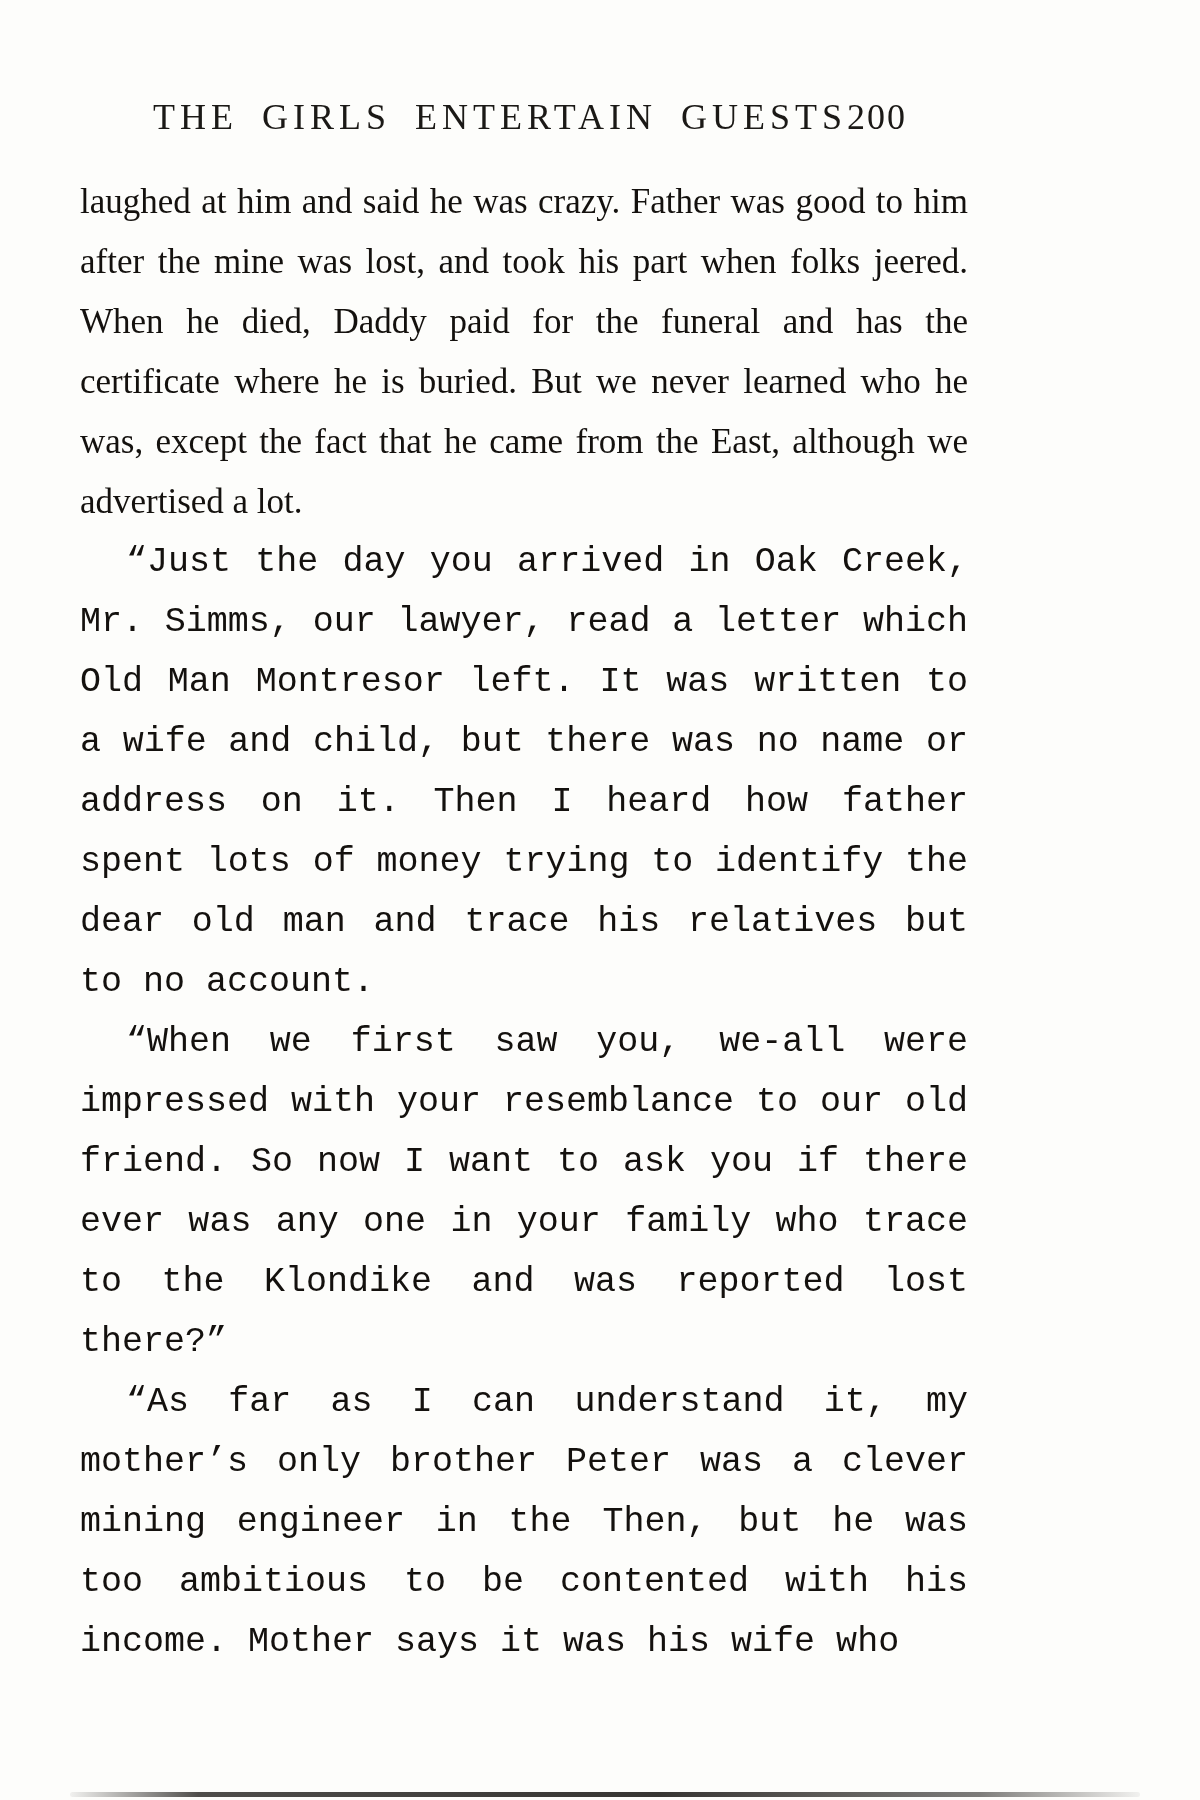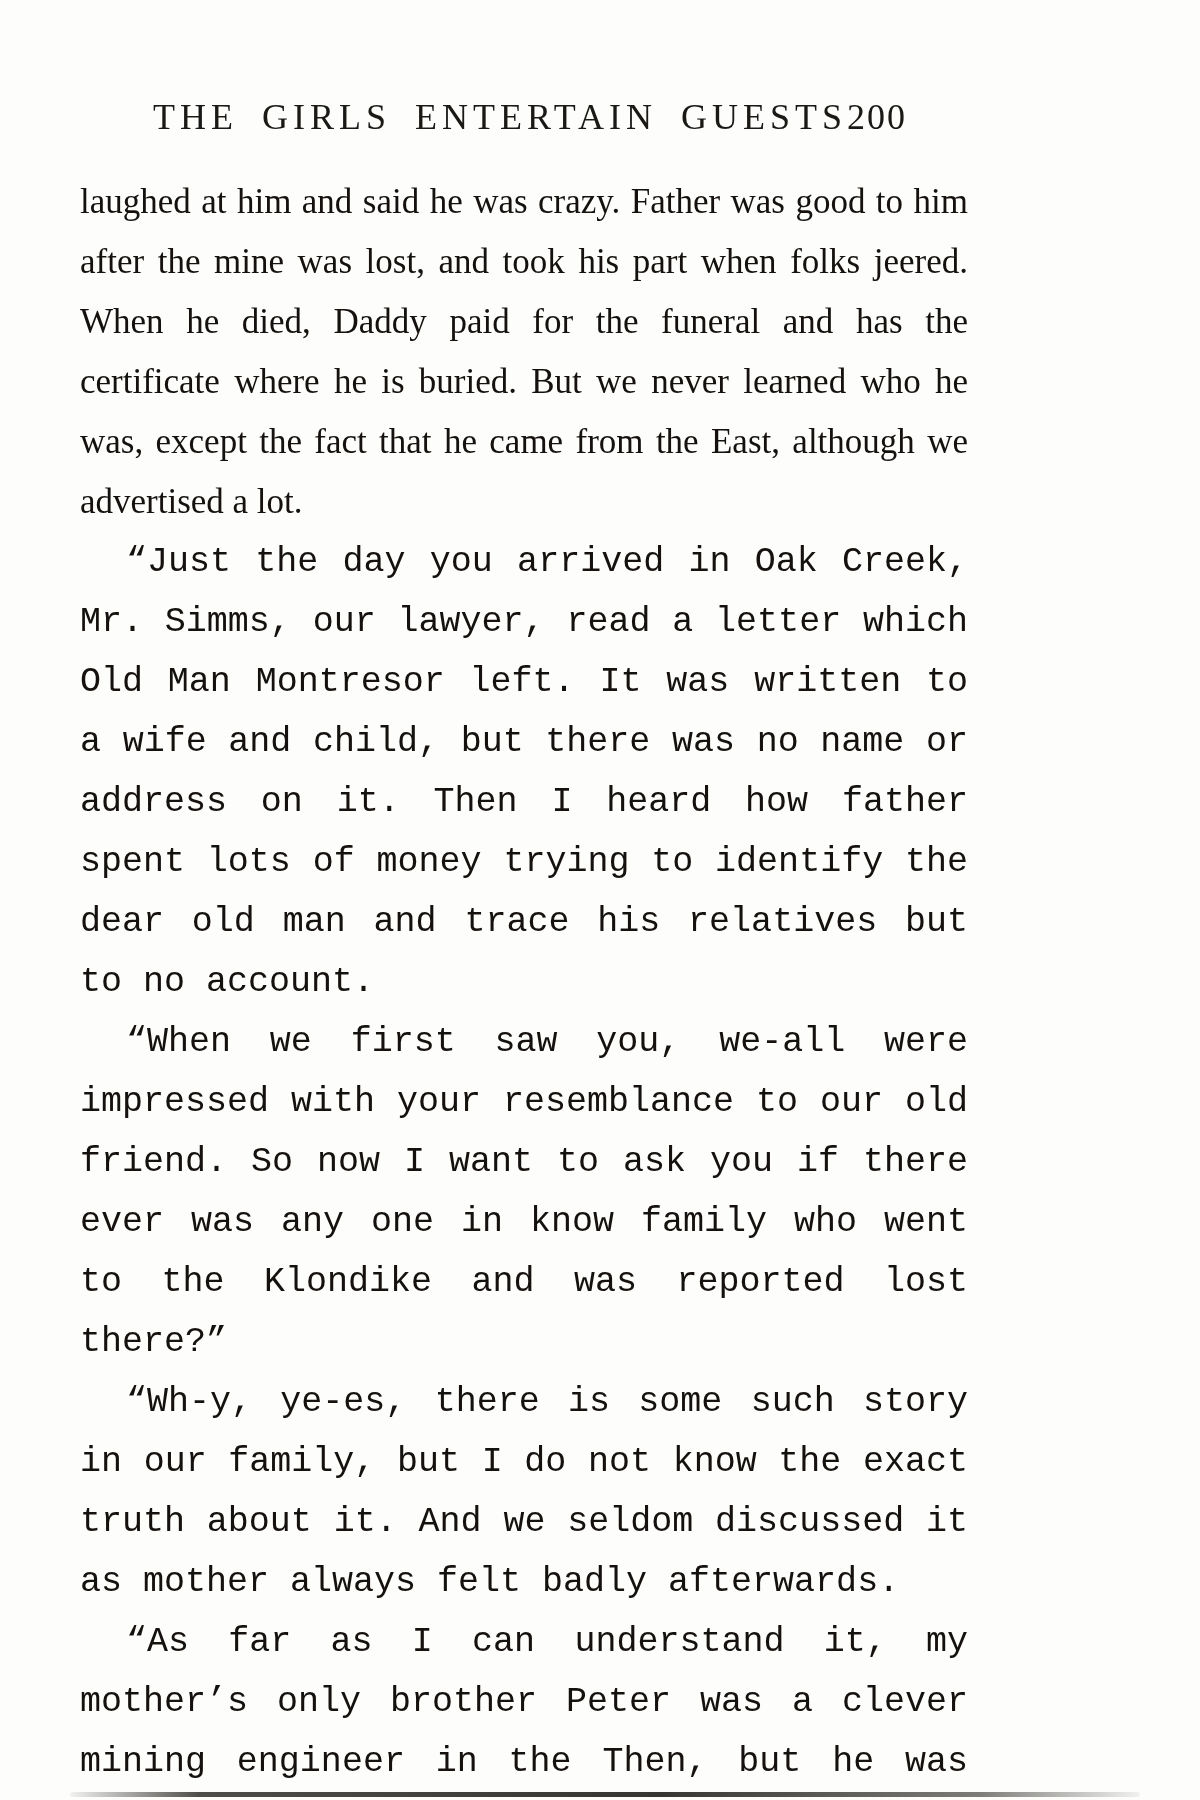--- a/index.html
+++ b/index.html
@@ -79,20 +79,19 @@
 <div class="scan-page">
 
   <div class="running-head">
     <span class="running-title">THE GIRLS ENTERTAIN GUESTS</span>
     <span class="running-folio">200</span>
   </div>
 
   <div class="text-block">
     <p>laughed at him and said he was crazy.  Father was good to him after the mine was lost, and took his part when folks jeered.  When he died, Daddy paid for the funeral and has the certificate where he is buried.  But we never learned who he was, except the fact that he came from the East, although we advertised a lot.</p>
     <p class="indent">“Just the day you arrived in Oak Creek, Mr. Simms, our lawyer, read a letter which Old Man Montresor left.  It was written to a wife and child, but there was no name or address on it.  Then I heard how father spent lots of money trying to identify the dear old man and trace his relatives but to no account.</p>
-    <p class="indent">“When we first saw you, we-all were impressed with your resemblance to our old friend.  So now I want to ask you if there ever was any one in know family who went to the Klondike and was reported lost there?”</p>
-    <p class="indent">“Wh-y, ye-es, there is some such story in our family, but I do not know the exact truth about it.  And we seldom discussed it as mother always felt badly afterwards.</p>
+    <p class="indent">“When we first saw you, we-all were impressed with your resemblance to our old friend.  So now I want to ask you if there ever was any one in your family who trace to the Klondike and was reported lost there?”</p>
     <p class="indent">“As far as I can understand it, my mother’s only brother Peter was a clever mining engineer in the Then, but he was too ambitious to be contented with his income.  Mother says it was his wife who</p>
   </div>
 
   <div class="scan-edge-artifact"></div>
 
 </div>
 
 </body></html>

